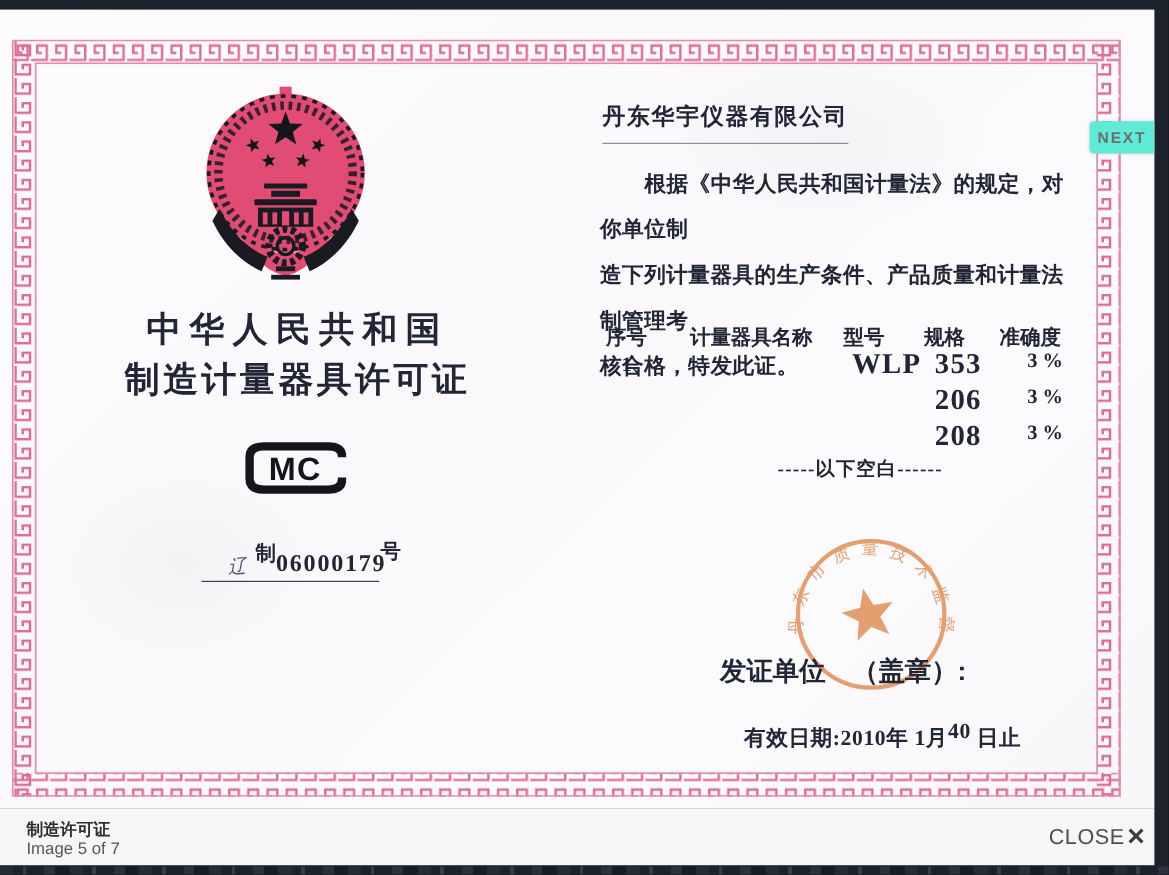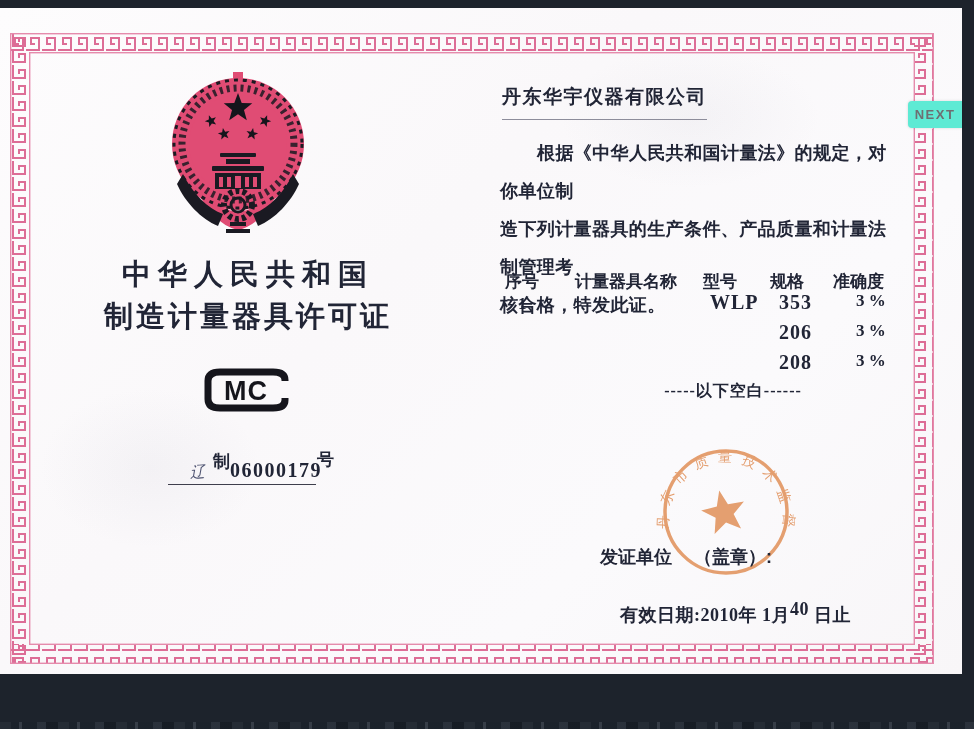--- a/index.html
+++ b/index.html
@@ -68,26 +68,26 @@
   .company { position:absolute; left:502px; top:76px; font-size:19px; font-weight:700;
              letter-spacing:1.5px; padding-bottom:9px; border-bottom:1px solid #8d8d9b;
              font-family:"Liberation Serif", serif; }
   .para { position:absolute; left:500px; top:126px; width:394px;
           font-family:"Liberation Serif", serif; }
   .para .ln { line-height:38px; font-size:18px; font-weight:600; letter-spacing:0.4px; }
   .para .ln1 { text-indent:37px; }
   .cell { position:absolute; font-family:"Liberation Serif", serif; white-space:nowrap; }
   .th { font-weight:700; font-size:17px; font-family:"Liberation Sans", sans-serif; }
   .td { font-weight:600; font-size:17px; }
-  .tdnum { font-weight:600; font-size:20px; letter-spacing:1px; }
-  .blank-note { position:absolute; left:648px; top:373px; width:170px; text-align:center;
+  .tdnum { font-weight:600; font-size:24px; letter-spacing:1px; }
+  .blank-note { position:absolute; left:648px; top:373px; width:170px; 
                 font-size:16px; font-weight:700; letter-spacing:1px;
                 font-family:"Liberation Serif", serif; }
   .issuer { position:absolute; left:600px; top:537px; display:flex; gap:22px;
-            font-size:18px; font-weight:700; font-family:"Liberation Sans", sans-serif; }
+            font-size:22px; font-weight:700; font-family:"Liberation Sans", sans-serif; }
   .dline  { position:absolute; font-size:18px; font-weight:700;
             font-family:"Liberation Serif", serif; letter-spacing:0.5px; }
   .d1 { left:600px; top:565px; }
   .d2 { left:600px; top:595px; }
   .dline .day { position:relative; top:-6px; }
   .emblem { position:absolute; left:171px; top:64px; }
   .mc     { position:absolute; left:204px; top:360px; }
   .seal   { position:absolute; left:652px; top:437px; opacity:0.82; z-index:1; }
   .z2 { z-index:2; }
 </style>
@@ -210,15 +210,23 @@
       <span>发证单位</span>
       <span>（盖章）:</span>
     </div>
     <div class="dline d2 ink z2">
       <span style="font-family:'Liberation Sans',sans-serif;margin-left:20px;">有效日期</span><span>:2010年 1月</span><span class="day">40</span> <span style="font-family:Liberation Sans, sans-serif;">日止</span>
     </div>
   </div>
 
   <button class="next-btn">NEXT</button>
 
+  <div class="caption-bar">
+    <div class="cap-title">制造许可证</div>
+    <div class="cap-sub">Image 5 of 7</div>
+    <button class="close-btn">
+      <span class="close-txt">CLOSE</span>
+      <span class="close-x">×</span>
+    </button>
+  </div>
 
   <div class="noise"></div>
 </div>
 
 </body></html>

